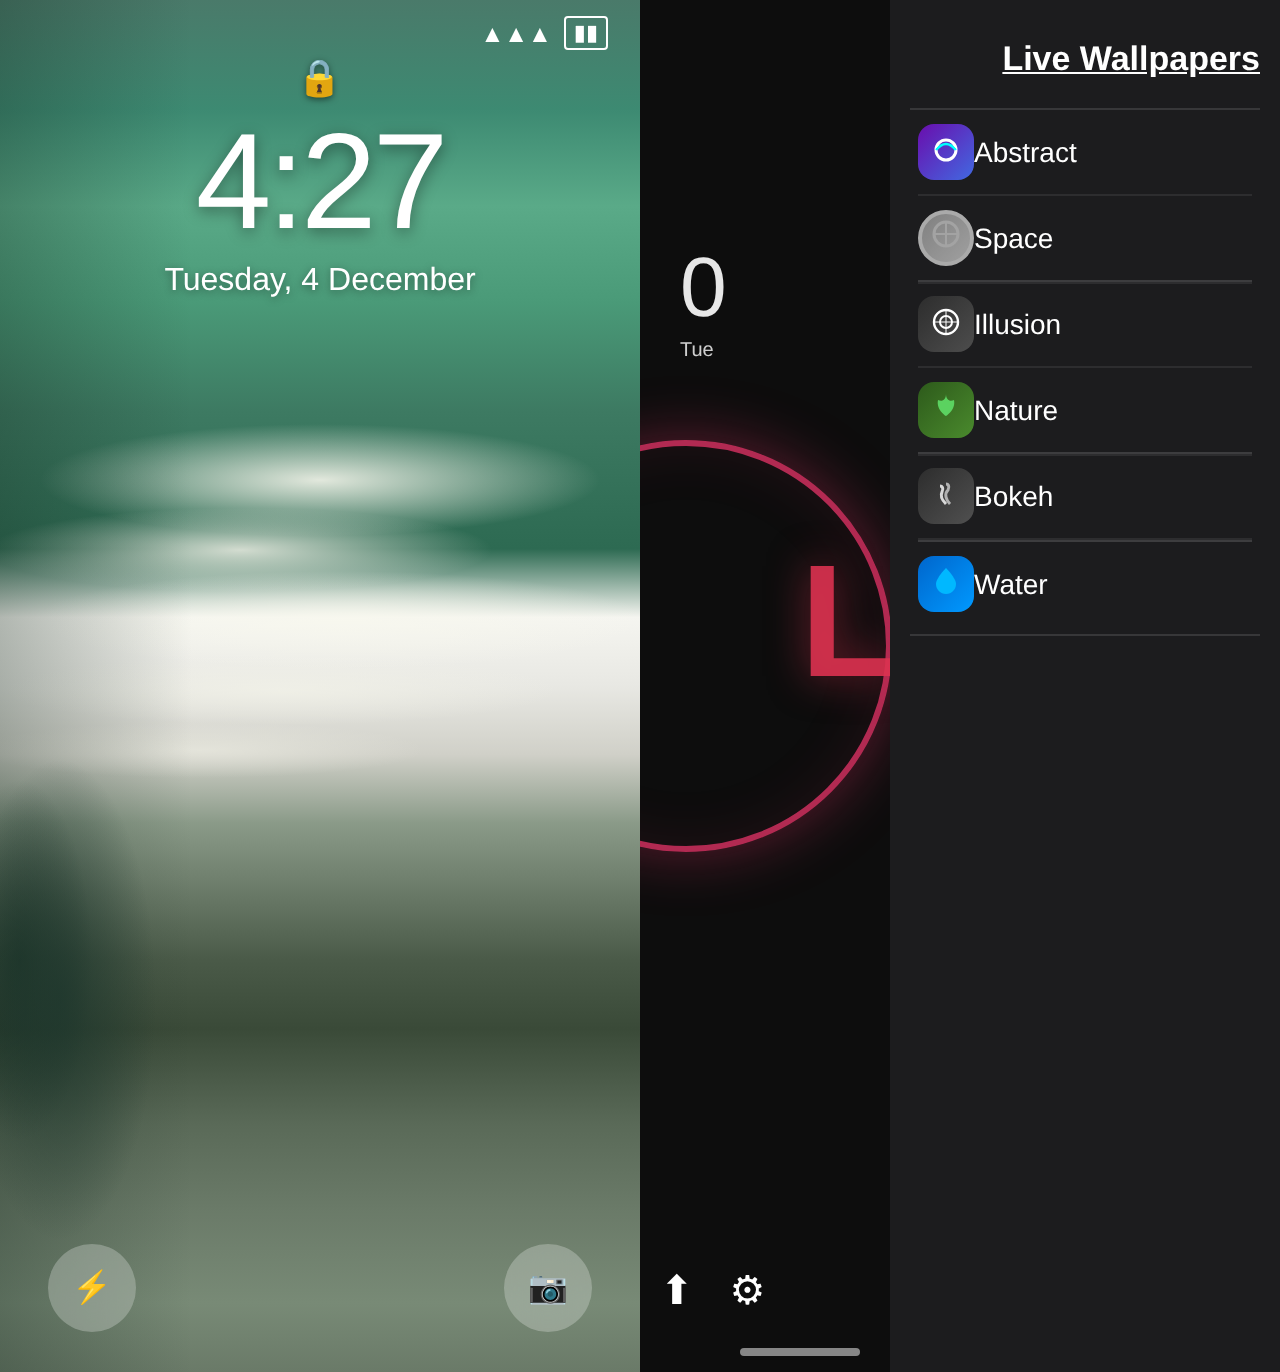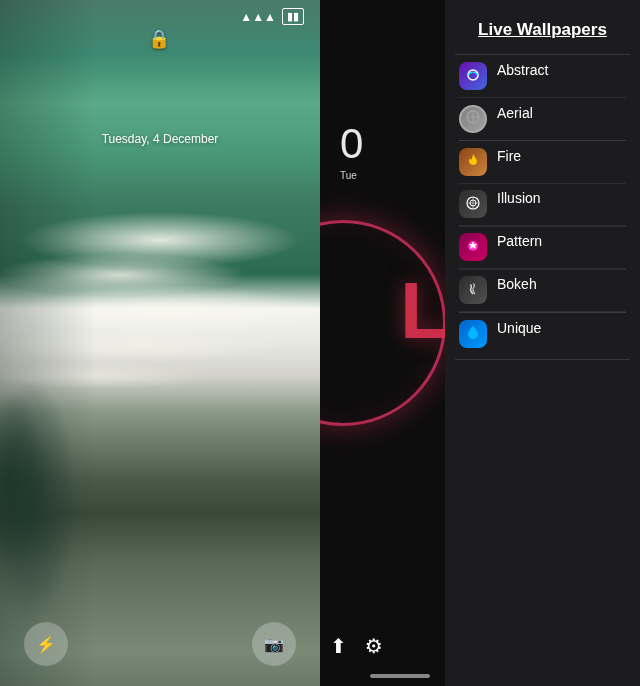--- a/index.html
+++ b/index.html
@@ -103,21 +103,21 @@
       white-space: nowrap;
       letter-spacing: -2px;
     }
 
     .lock-date {
       position: absolute;
       top: 132px;
       left: 50%;
       transform: translateX(-50%);
       color: white;
-      font-size: 12px;
+      font-size: 16px;
       font-weight: 400;
       text-shadow: 0 1px 4px rgba(0,0,0,0.4);
       white-space: nowrap;
     }
 
     .lock-bottom {
       position: absolute;
       bottom: 20px;
       left: 0;
       right: 0;
@@ -238,35 +238,34 @@
       display: flex;
       flex-direction: column;
       padding: 0;
     }
 
     .menu-title {
       color: white;
       font-size: 17px;
       font-weight: 600;
       text-decoration: underline;
-      text-align: center;
+      text-align: right;
       padding: 20px 10px 14px;
     }
 
     .menu-divider {
       height: 1px;
       background: rgba(255,255,255,0.12);
       margin: 0 10px;
     }
 
     .menu-item {
       display: flex;
-      align-items: flex-start;
+      align-items: center;
       padding: 7px 14px;
-      gap: 10px;
       cursor: pointer;
     }
 
     .category-icon {
       width: 28px;
       height: 28px;
       border-radius: 8px;
       flex-shrink: 0;
       display: flex;
       align-items: center;
@@ -306,20 +305,21 @@
 <div class="lock-screen">
   <div class="lock-bg"></div>
 
   <div class="status-bar">
     <span style="color:white; font-size:12px;">▲▲▲</span>
     <span style="color:white; font-size:11px; border:1.5px solid white; border-radius:2px; padding:1px 4px;">▮▮</span>
   </div>
 
   <div class="lock-icon">🔒</div>
 
+  <div class="lock-time">4:27</div>
 
   <div class="lock-date">Tuesday, 4 December</div>
 
   <div class="lock-bottom">
     <div class="lock-btn">
       <span style="font-size:16px;">⚡</span>
     </div>
     <div class="lock-btn">
       <span style="font-size:16px;">📷</span>
     </div>
@@ -355,81 +355,66 @@
         </div>
         <div style="height: 0.5px; background: rgba(255, 255, 255, 0.08); margin: 0px 14px;"></div>
         <div class="menu-item">
           <div class="category-icon icon-aerial">
             <span style="font-size: 14px; filter: brightness(1.2);"><svg width="16" height="16" viewBox="0 0 16 16">
                 <circle cx="8" cy="8" r="6" fill="none" stroke="#888" stroke-width="1.5"></circle>
                 <line x1="2" y1="8" x2="14" y2="8" stroke="#888" stroke-width="1"></line>
                 <line x1="8" y1="2" x2="8" y2="14" stroke="#888" stroke-width="1"></line>
               </svg></span>
           </div>
-          <span class="menu-item-label">Aerial</span>
-        </div>
-        <div style="height: 0.5px; background: rgba(255, 255, 255, 0.08); margin: 0px 14px;"></div>
-        <div style="height: 0.5px; background: rgba(255, 255, 255, 0.08); margin: 0px 14px;"></div>
-        <div class="menu-item">
-          <div class="category-icon icon-fire">
-            <span style="font-size: 14px; filter: brightness(1.2);"><svg width="16" height="16" viewBox="0 0 16 16">
-                <path d="M8 13 C4 12 3 9 5 6 C5 8 7 8 7 6 C7 4 9 2 9 2 C9 6 12 6 12 9 C12 12 10 13 8 13Z" fill="orange"></path>
-              </svg></span>
-          </div>
-          <span class="menu-item-label">Fire</span>
-        </div>
+          <span class="menu-item-label">Space</span>
+        </div>
+        <div style="height: 0.5px; background: rgba(255, 255, 255, 0.08); margin: 0px 14px;"></div>
+        <div style="height: 0.5px; background: rgba(255, 255, 255, 0.08); margin: 0px 14px;"></div>
         <div style="height: 0.5px; background: rgba(255, 255, 255, 0.08); margin: 0px 14px;"></div>
         <div class="menu-item">
           <div class="category-icon icon-illusion">
             <span style="font-size: 14px; filter: brightness(1.2);"><svg width="16" height="16" viewBox="0 0 16 16">
                 <circle cx="8" cy="8" r="6" fill="none" stroke="white" stroke-width="1.2"></circle>
                 <circle cx="8" cy="8" r="3" fill="none" stroke="white" stroke-width="1"></circle>
                 <line x1="8" y1="2" x2="8" y2="14" stroke="white" stroke-width="0.5"></line>
                 <line x1="2" y1="8" x2="14" y2="8" stroke="white" stroke-width="0.5"></line>
               </svg></span>
           </div>
           <span class="menu-item-label">Illusion</span>
         </div>
         <div style="height: 0.5px; background: rgba(255, 255, 255, 0.08); margin: 0px 14px;"></div>
-        <div style="height: 0.5px; background: rgba(255, 255, 255, 0.08); margin: 0px 14px;"></div>
-        <div class="menu-item">
-          <div class="category-icon icon-pattern">
-            <span style="font-size: 14px; filter: brightness(1.2);"><svg width="16" height="16" viewBox="0 0 16 16">
-                <circle cx="8" cy="8" r="5" fill="url(#pg)"></circle>
-                <defs>
-                  <radialGradient id="pg">
-                    <stop offset="0%" stop-color="#ff69b4"></stop>
-                    <stop offset="100%" stop-color="#ff1493"></stop>
-                  </radialGradient>
-                </defs>
-                <path d="M8 3 L9 6 L12 6 L10 8 L11 11 L8 9 L5 11 L6 8 L4 6 L7 6Z" fill="white" opacity="0.8"></path>
-              </svg></span>
-          </div>
-          <span class="menu-item-label">Pattern</span>
-        </div>
+        <div class="menu-item">
+          <div class="category-icon icon-nature">
+            <span style="font-size: 14px; filter: brightness(1.2);"><svg width="16" height="16" viewBox="0 0 16 16">
+                <path d="M8 13 C8 13 3 10 4 5 C6 6 8 5 8 2 C8 5 10 6 12 5 C13 10 8 13 8 13Z" fill="#4caf50"></path>
+              </svg></span>
+          </div>
+          <span class="menu-item-label">Nature</span>
+        </div>
+        <div style="height: 0.5px; background: rgba(255, 255, 255, 0.08); margin: 0px 14px;"></div>
         <div style="height: 0.5px; background: rgba(255, 255, 255, 0.08); margin: 0px 14px;"></div>
         <div style="height: 0.5px; background: rgba(255, 255, 255, 0.08); margin: 0px 14px;"></div>
         <div class="menu-item">
           <div class="category-icon icon-smoke">
             <span style="font-size: 14px; filter: brightness(1.2);"><svg width="16" height="16" viewBox="0 0 16 16">
                 <path d="M8 13 C6 11 5 9 6 7 C7 5 6 4 5 4" fill="none" stroke="white" stroke-width="1.5" opacity="0.8"></path>
                 <path d="M10 13 C8 11 7 8 9 6 C10 4 9 3 8 3" fill="none" stroke="white" stroke-width="1.5" opacity="0.6"></path>
               </svg></span>
           </div>
           <span class="menu-item-label">Bokeh</span>
         </div>
         <div style="height: 0.5px; background: rgba(255, 255, 255, 0.08); margin: 0px 14px;"></div>
         <div style="height: 0.5px; background: rgba(255, 255, 255, 0.08); margin: 0px 14px;"></div>
         <div style="height: 0.5px; background: rgba(255, 255, 255, 0.08); margin: 0px 14px;"></div>
         <div class="menu-item">
           <div class="category-icon icon-water">
             <span style="font-size: 14px; filter: brightness(1.2);"><svg width="16" height="16" viewBox="0 0 16 16">
                 <path d="M8 2 C8 2 3 7 3 10 C3 12.8 5.2 15 8 15 C10.8 15 13 12.8 13 10 C13 7 8 2 8 2Z" fill="#0099ff"></path>
               </svg></span>
           </div>
-          <span class="menu-item-label">Unique</span>
+          <span class="menu-item-label">Water</span>
         </div>
       </div>
 
     <div class="bottom-divider"></div>
   </div>
 
 </div>
 
 </body></html>

